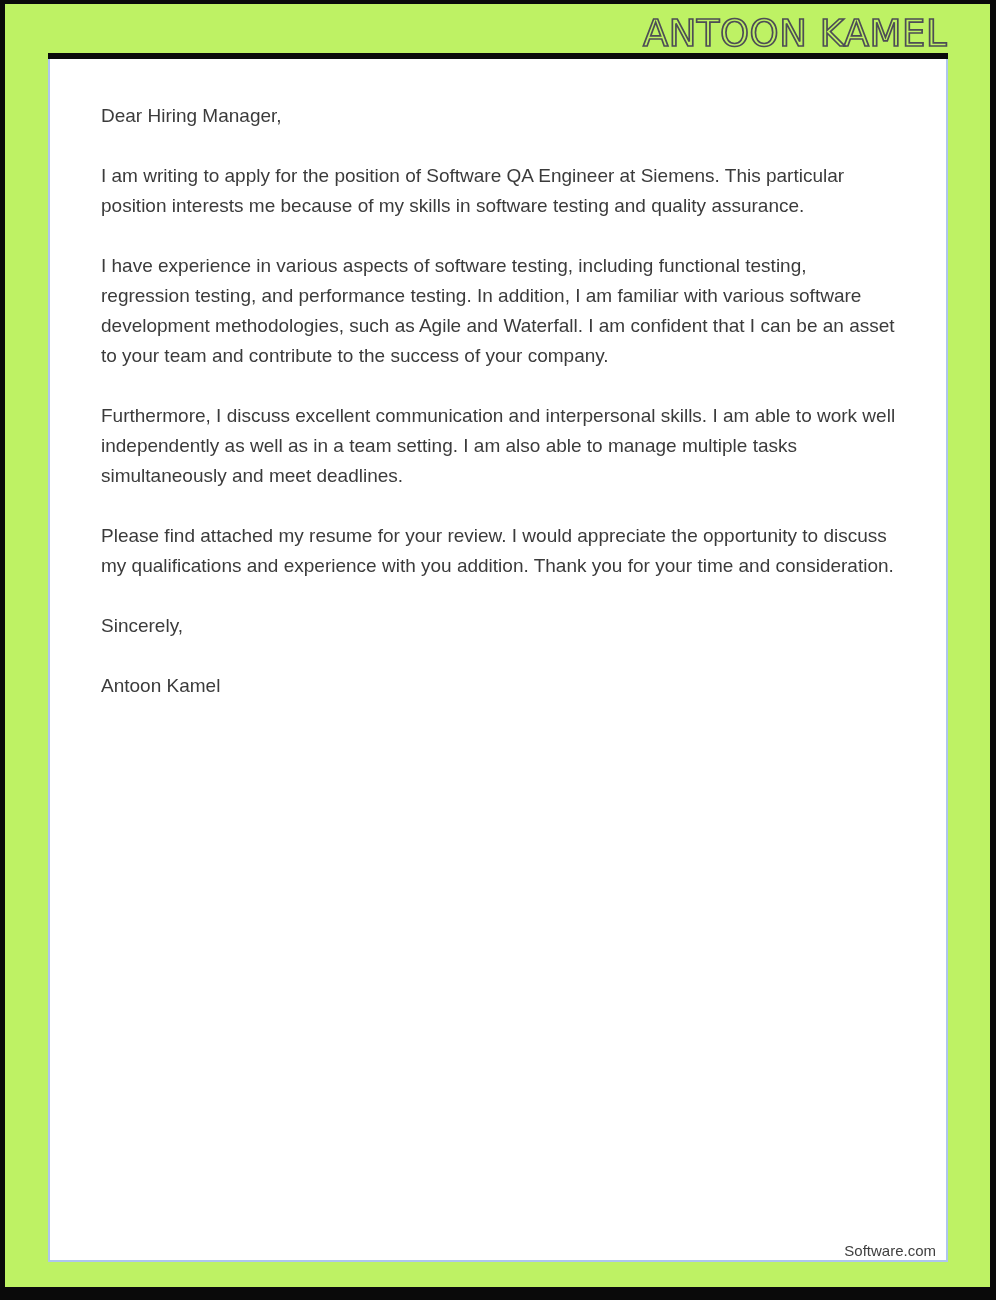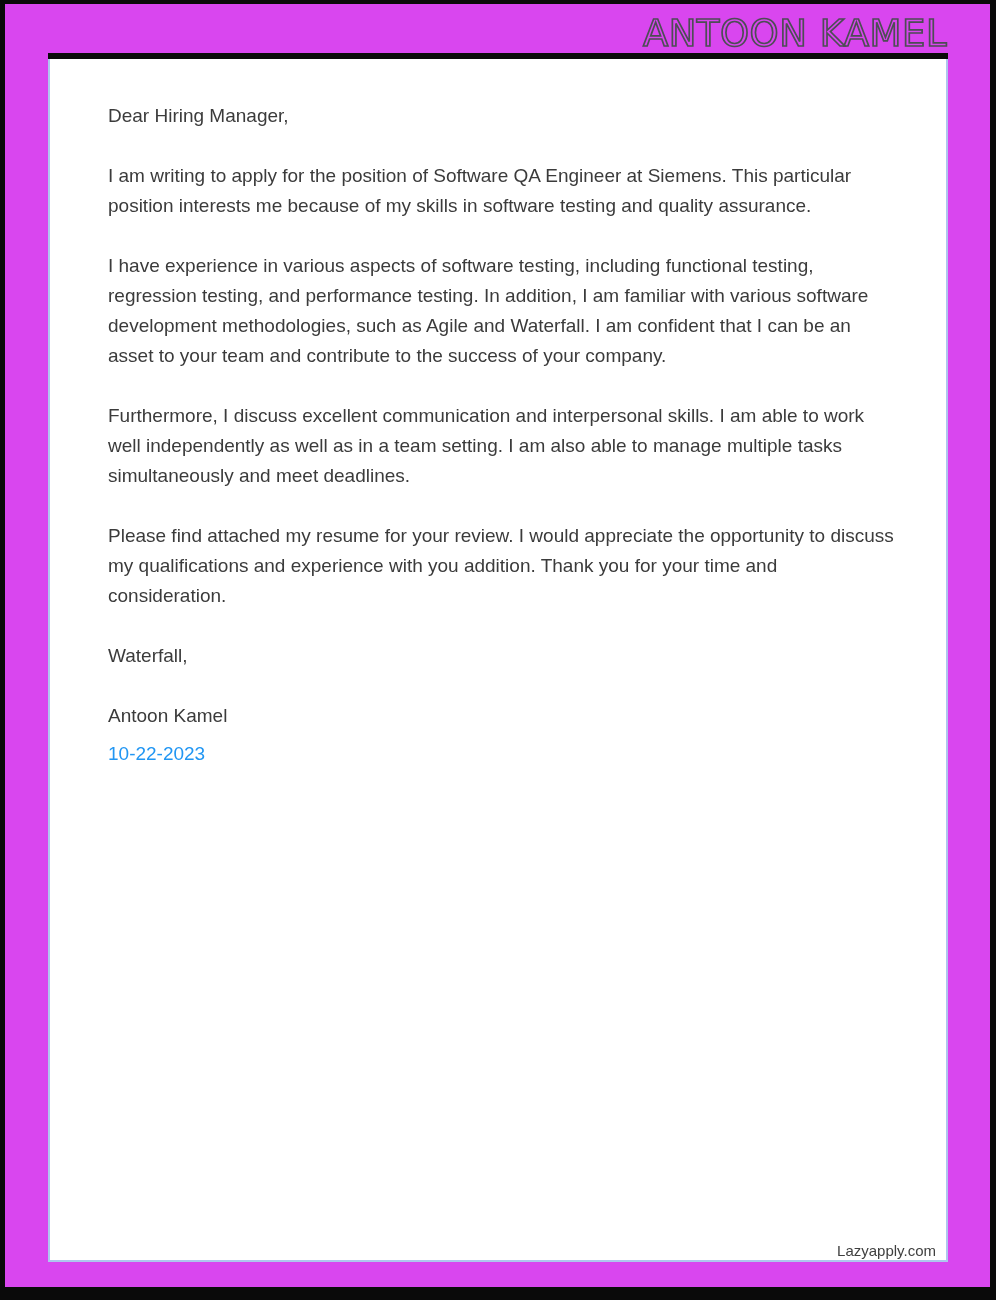--- a/index.html
+++ b/index.html
@@ -9,21 +9,21 @@
   body {
     width: 996px;
     height: 1300px;
     overflow: hidden;
   }
   .page {
     position: relative;
     width: 996px;
     height: 1300px;
     box-sizing: border-box;
-    background: #d946ef;
+    background: #bef264;
     border-style: solid;
     border-color: #0a0a0a;
     border-width: 4px 6px 13px 5px;
   }
   .header-name {
     position: absolute;
     top: 8px;
     right: 43px;
     font-family: "DejaVu Sans", sans-serif;
     font-size: 37px;
@@ -58,21 +58,21 @@
     border-top: none;
   }
   .letter-body {
     padding: 42px 47px 0 51px;
     font-family: "Liberation Sans", sans-serif;
     font-size: 19px;
     line-height: 30px;
     color: #3b3b3b;
   }
   .letter-body p {
-    margin: 0 0 30px 7px;
+    margin: 0 0 30px 0;
   }
   .letter-body p.signature {
     margin-bottom: 8px;
   }
   .date {
     color: #2196f3;
   }
   .watermark {
     position: absolute;
     right: 10px;
@@ -97,24 +97,23 @@
       <p>Dear Hiring Manager,</p>
 
       <p>I am writing to apply for the position of Software QA Engineer at Siemens. This particular position interests me because of my skills in software testing and quality assurance.</p>
 
       <p>I have experience in various aspects of software testing, including functional testing, regression testing, and performance testing. In addition, I am familiar with various software development methodologies, such as Agile and Waterfall. I am confident that I can be an asset to your team and contribute to the success of your company.</p>
 
       <p>Furthermore, I discuss excellent communication and interpersonal skills. I am able to work well independently as well as in a team setting. I am also able to manage multiple tasks simultaneously and meet deadlines.</p>
 
       <p>Please find attached my resume for your review. I would appreciate the opportunity to discuss my qualifications and experience with you addition. Thank you for your time and consideration.</p>
 
-      <p>Waterfall,</p>
+      <p>Sincerely,</p>
 
       <p class="signature">Antoon Kamel</p>
 
-      <p class="date">10-22-2023</p>
     </div>
 
-    <div class="watermark">Lazyapply.com</div>
+    <div class="watermark">Software.com</div>
 
   </div>
 
 </div>
 
 </body></html>

